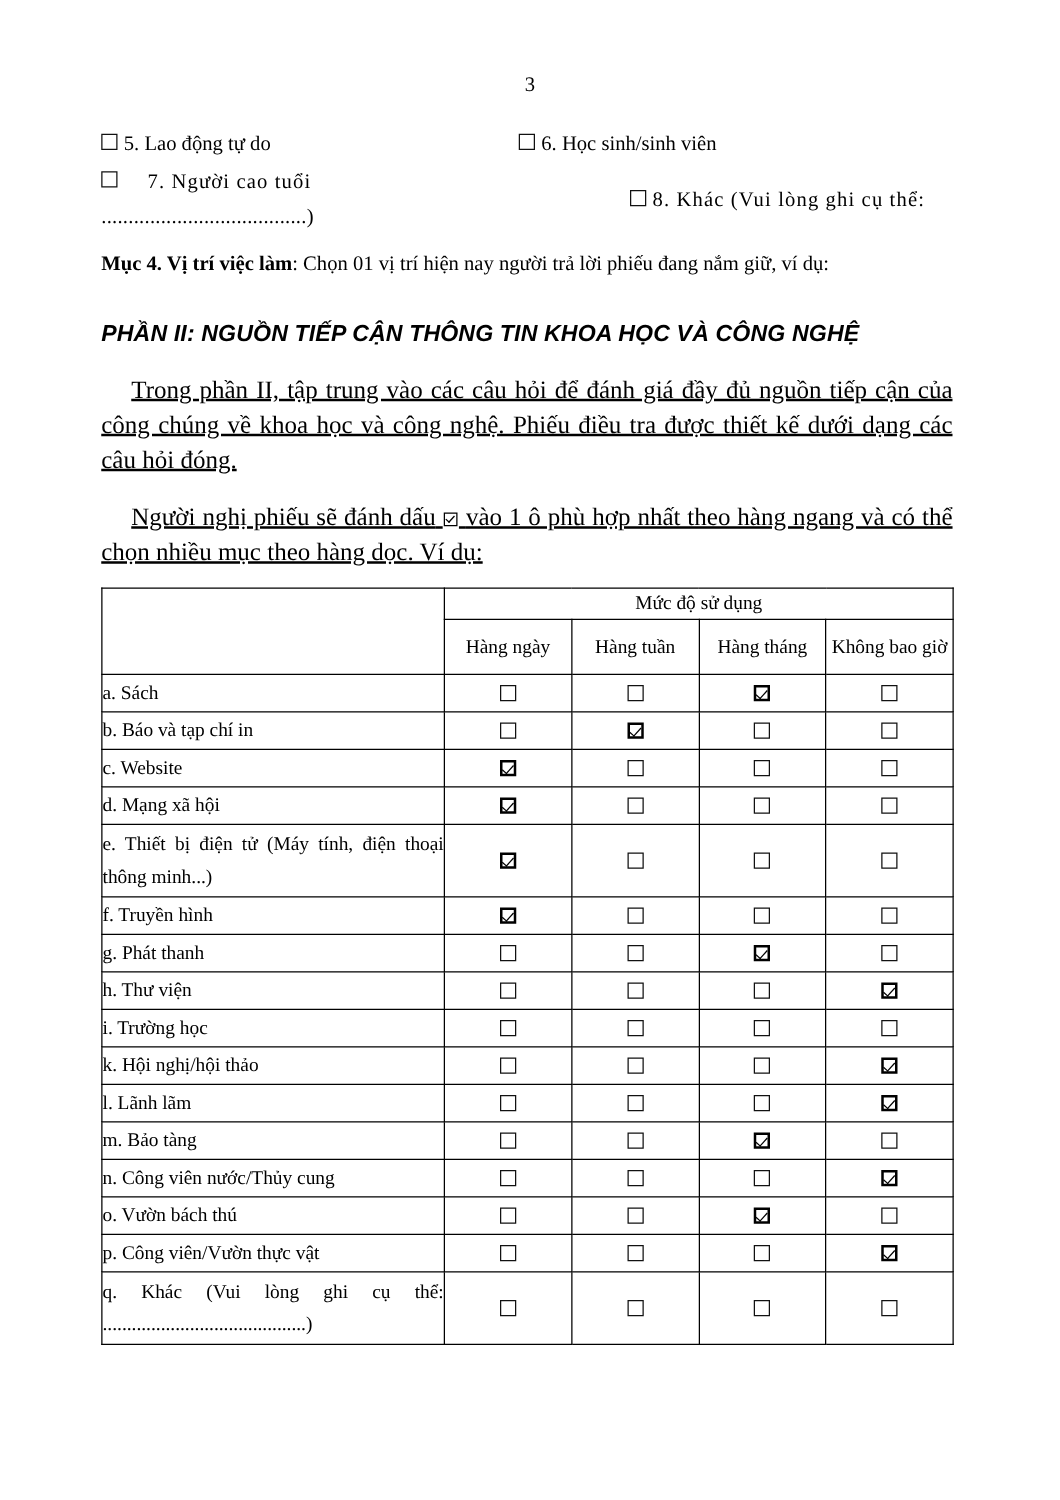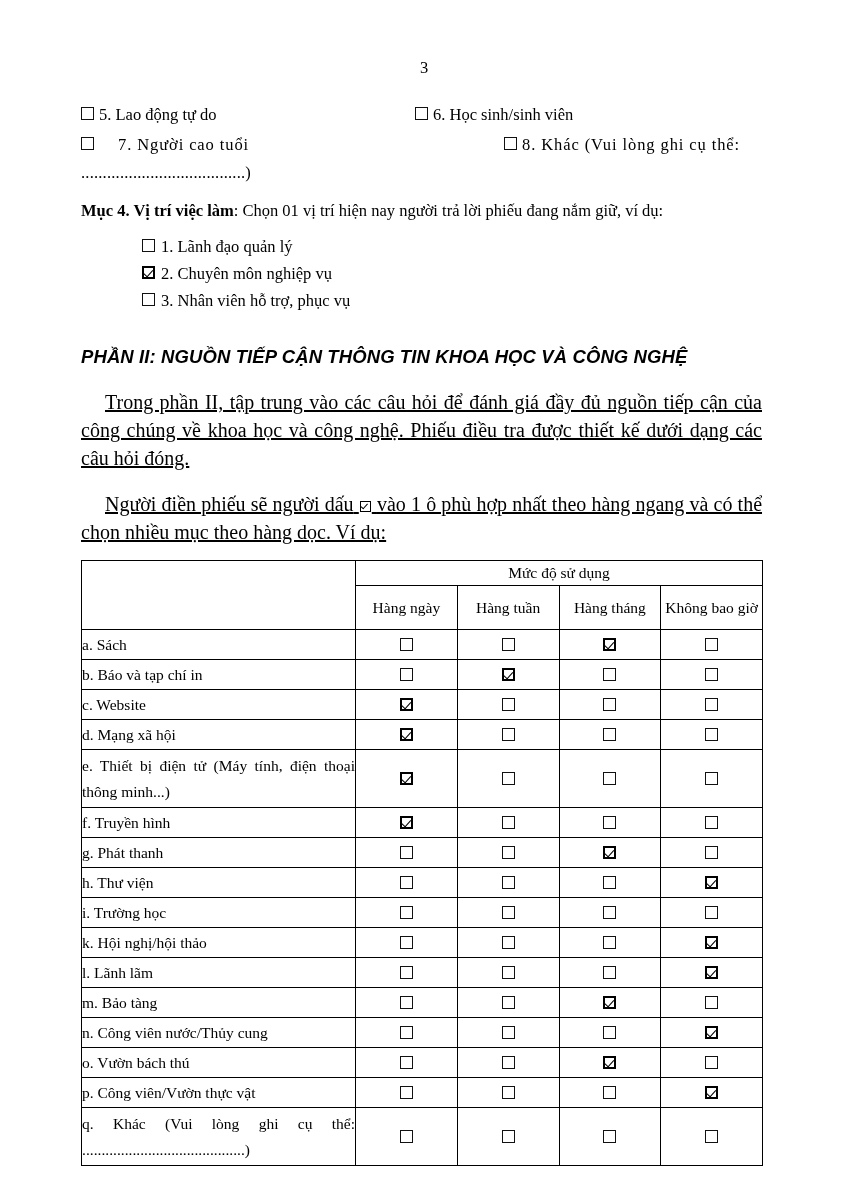--- a/index.html
+++ b/index.html
@@ -106,21 +106,21 @@
     display: flex;
     align-items: flex-start;
     gap: 5px;
     white-space: nowrap;
   }
   .opt .cbx { margin-top: 7px; }
   .opt-label { display: inline-block; }
   .opt-r1c1 { left: 0px;   top: 0; }
   .opt-r1c2 { left: 334px; top: 0; }
   .opt-r2c1 { left: 0px;   top: 0; gap: 24px; }
-  .opt-r2c2 { left: 423px; top: 0; }
+  .opt-r2c2 { left: 423px; top: 15px; }
   .opt-spaced { letter-spacing: 0.9px; }
   .dots-line {
     font-size: 16.5px;
     line-height: 26px;
     margin-top: 0px;
     letter-spacing: 0.2px;
   }
 
   
   .muc4 {
@@ -250,41 +250,27 @@
           <span class="opt-label opt-spaced">8.  Khác  (Vui  lòng  ghi  cụ  thể:</span>
         </div>
       </div>
 
       <div class="dots-line">......................................)</div>
     </div>
 
     <div class="muc4">
       <div><b>Mục 4. Vị trí việc làm</b><span>: Chọn 01 vị trí hiện nay người trả lời phiếu đang nắm giữ, ví dụ:</span></div>
 
-      <div class="muc4-list">
-        <div class="muc4-item">
-          <span class="cbx"></span>
-          <span>1. Lãnh đạo quản lý</span>
-        </div>
-        <div class="muc4-item">
-          <span class="cbx checked"></span>
-          <span>2. Chuyên môn nghiệp vụ</span>
-        </div>
-        <div class="muc4-item">
-          <span class="cbx"></span>
-          <span>3. Nhân viên hỗ trợ, phục vụ</span>
-        </div>
-      </div>
     </div>
 
     <div class="part-heading">PHẦN II: NGUỒN TIẾP CẬN THÔNG TIN KHOA HỌC VÀ CÔNG NGHỆ</div>
 
     <div class="para">Trong phần II, tập trung vào các câu hỏi để đánh giá đầy đủ nguồn tiếp cận của công chúng về khoa học và công nghệ. Phiếu điều tra được thiết kế dưới dạng các câu hỏi đóng.</div>
 
-    <div class="para para-2"><span>Người điền phiếu sẽ người dấu</span> <span class="cbx-inline"></span> <span>vào 1 ô phù hợp nhất theo hàng ngang và có thể chọn nhiều mục theo hàng dọc. Ví dụ:</span></div>
+    <div class="para para-2"><span>Người nghị phiếu sẽ đánh dấu</span> <span class="cbx-inline"></span> <span>vào 1 ô phù hợp nhất theo hàng ngang và có thể chọn nhiều mục theo hàng dọc. Ví dụ:</span></div>
 
     <div class="tbl-wrap">
       <table class="survey">
         <colgroup>
           <col class="col-item">
           <col class="col-choice">
           <col class="col-choice">
           <col class="col-choice">
           <col class="col-choice">
         </colgroup>

